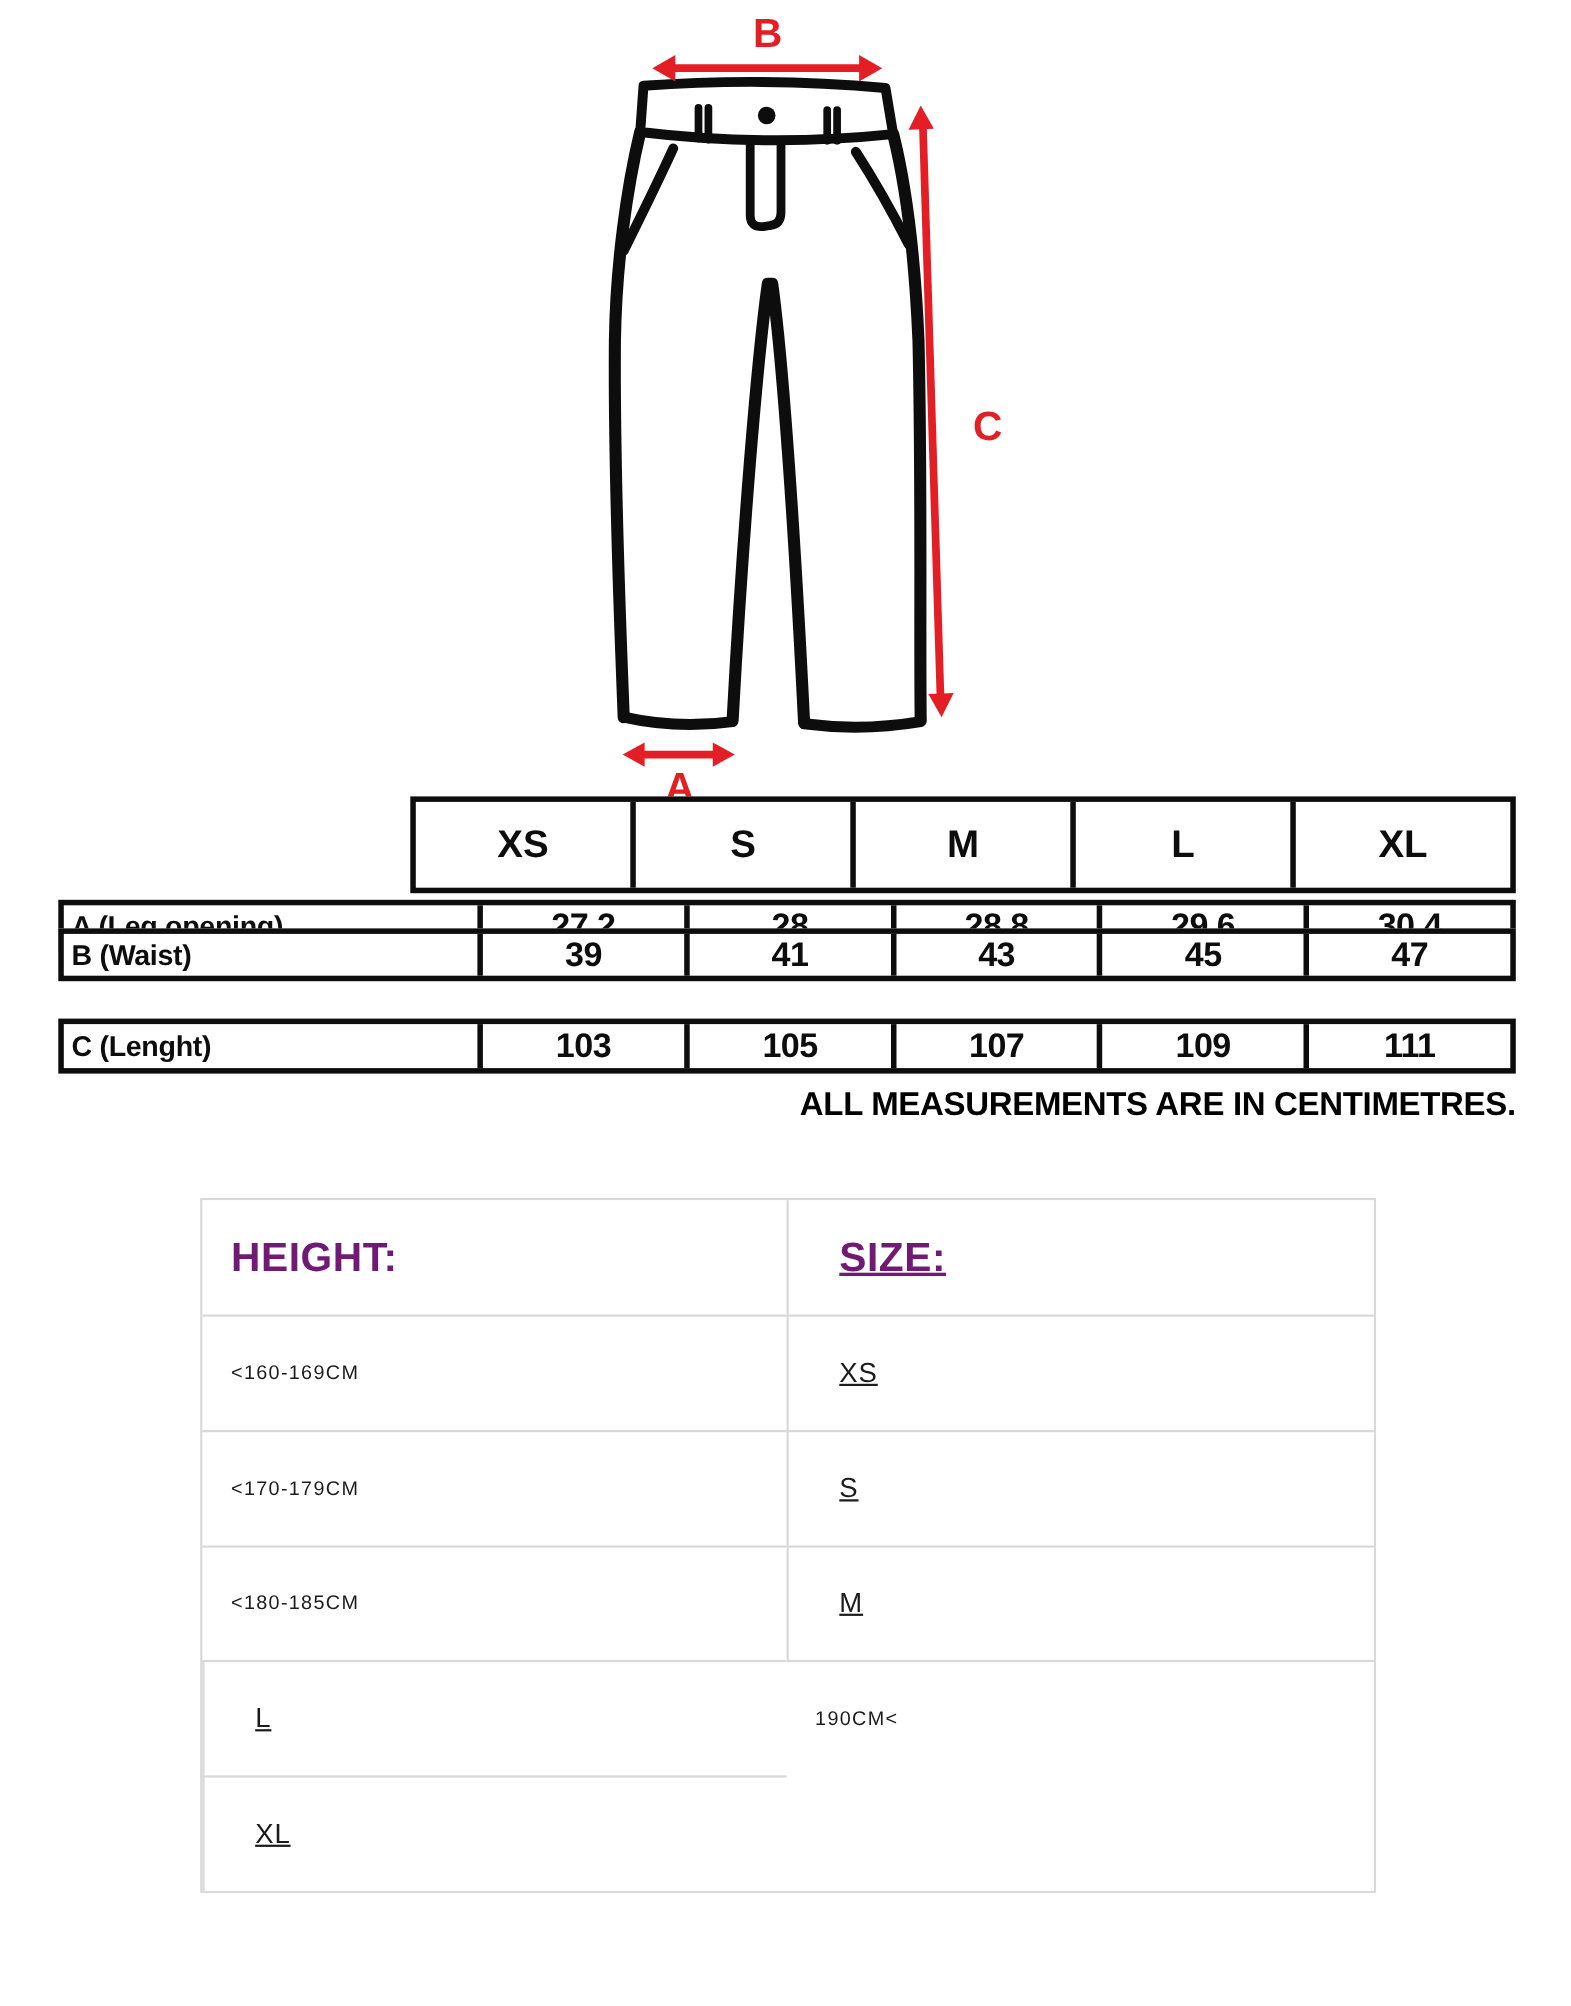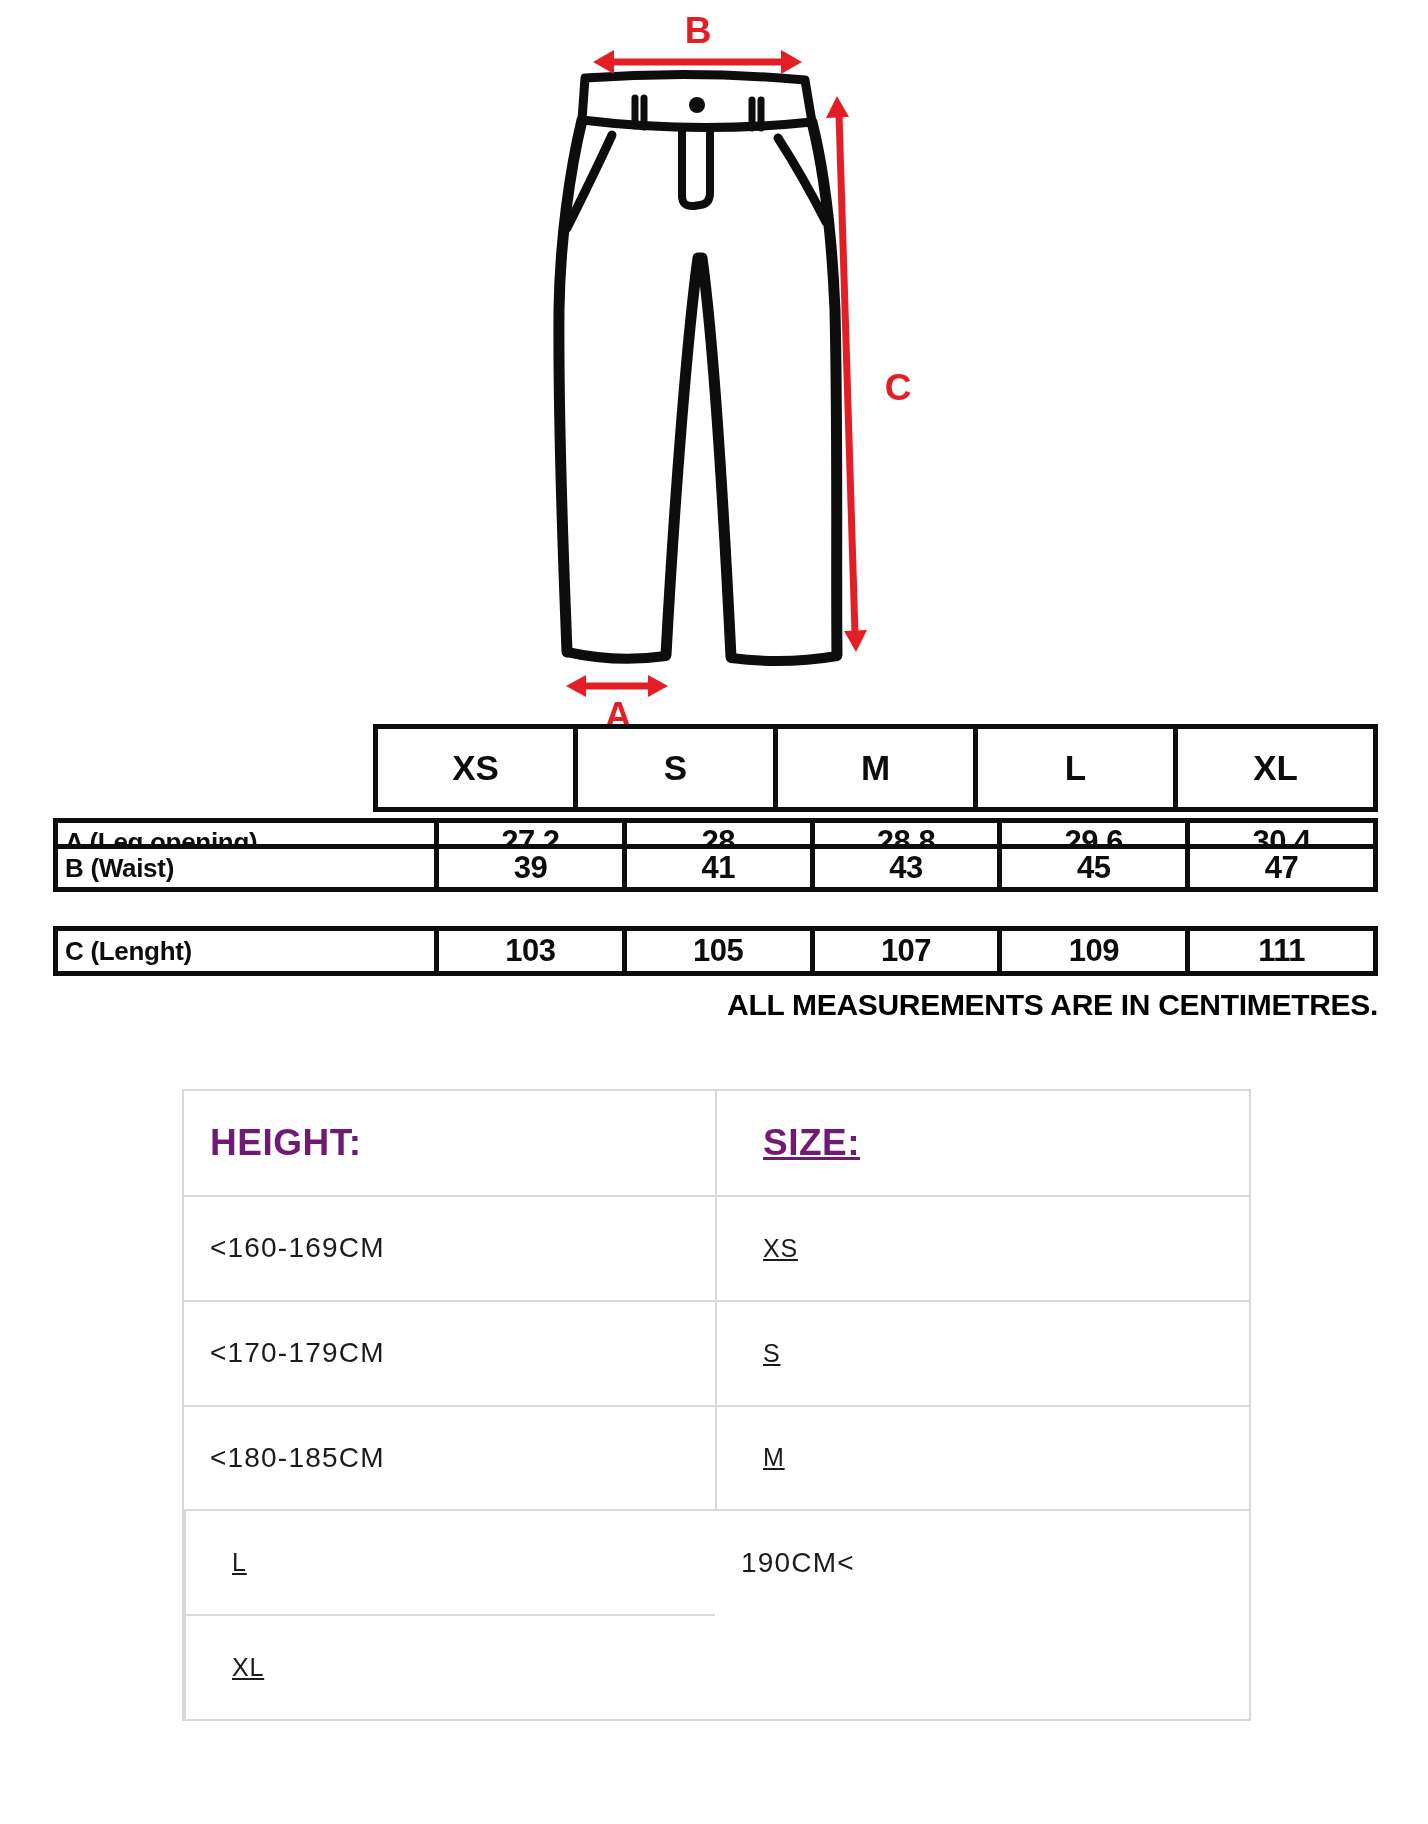--- a/index.html
+++ b/index.html
@@ -29,21 +29,21 @@
 
   
   .hs-table{position:absolute;left:182px;top:1089px;width:1069px;height:632px;
             border:2px solid #d9d9d9;box-sizing:border-box;background:#fff;
             display:grid;grid-template-columns:531px 1fr;grid-template-rows:104px repeat(5,1fr);}
   .hs-cell{display:flex;align-items:center;box-sizing:border-box;color:#1b1b1b;}
   .hs-col2{border-left:2px solid #d9d9d9;padding-left:46px;text-decoration:underline;}
   .hs-col1{padding-left:26px;}
   .hs-top{border-top:2px solid #d9d9d9;}
   .hs-header{font-size:37px;font-weight:bold;letter-spacing:0.5px;color:#701a75;}
-  .hs-height{font-size:28px;letter-spacing:1.2px;}
+  .hs-height{font-size:18px;letter-spacing:1.2px;}
   .hs-size{font-size:25px;letter-spacing:0.8px;}
 </style>
 </head>
 <body>
 
 <div class="page">
 
   <svg class="pants-svg" width="400" height="730" viewBox="0 0 400 730">
     <g fill="none" stroke="#0d0d0d" stroke-linecap="round" stroke-linejoin="round">
 

